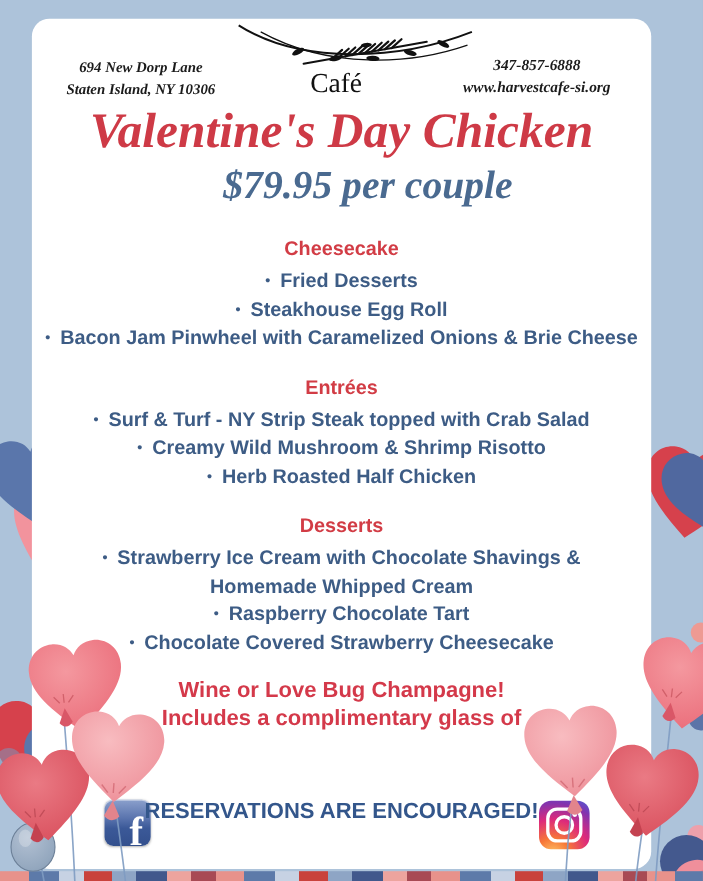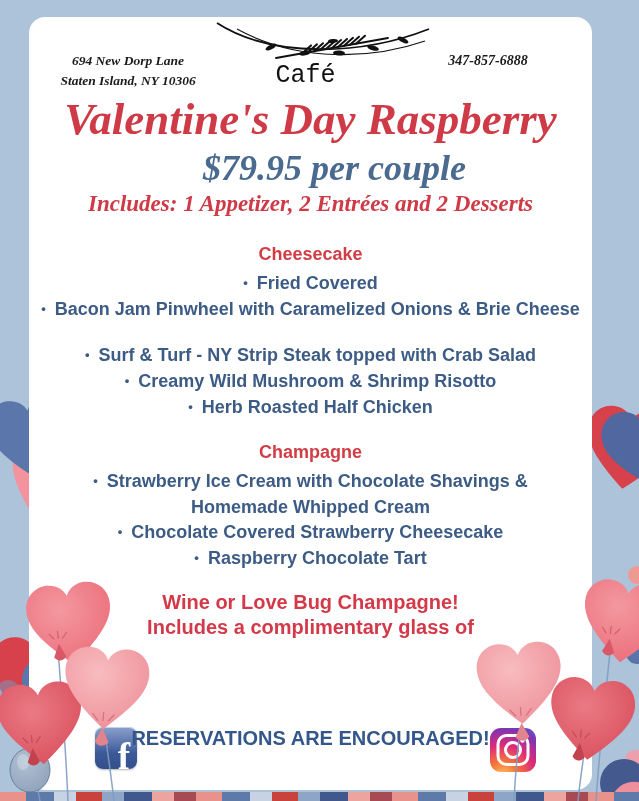--- a/index.html
+++ b/index.html
@@ -18,21 +18,21 @@
   .header{display:flex;justify-content:space-between;padding:18px 14px 0 14px;}
   .addr,.contact{font-family:"Liberation Serif",serif;font-style:italic;font-weight:bold;
         color:#1b1b1b;margin-top:16px;line-height:20px;}
   .addr{width:172px;font-size:13.5px;}
   .contact{width:182px;font-size:14px;}
   .logo{width:185px;position:relative;}
   .logo-name{font-family:"Liberation Serif",serif;font-size:46px;line-height:44px;color:#111;
         letter-spacing:1px;}
   .wheat{position:absolute;top:-3px;right:6px;}
   .flourish{margin-top:-16px;}
-  .logo-cafe{font-family:Liberation Mono, monospace;font-size:25px;line-height:25px;color:#111;
+  .logo-cafe{font-family:Liberation Serif, serif;font-size:25px;line-height:25px;color:#111;
         margin-top:-4px;}
   
   .title{font-family:"Liberation Serif",serif;font-style:italic;font-weight:bold;
         font-size:45px;line-height:48px;color:#ce3a46;margin-top:4px;}
   .price{font-family:"Liberation Serif",serif;font-style:italic;font-weight:bold;
         font-size:36px;line-height:42px;color:#4a6a90;margin-top:4px;padding-left:48px;}
   .includes{font-family:"Liberation Serif",serif;font-style:italic;font-weight:bold;
         font-size:23px;line-height:26px;color:#ce3a46;margin-top:2px;}
   
   .menu{margin-top:26px;}
@@ -135,48 +135,50 @@
             <ellipse cx="126" cy="34" rx="6" ry="2.4" transform="rotate(3 126 34)"></ellipse>
             <ellipse cx="160" cy="29" rx="6" ry="2.4" transform="rotate(16 160 29)"></ellipse>
             <ellipse cx="190" cy="21" rx="6" ry="2.4" transform="rotate(28 190 21)"></ellipse>
             <ellipse cx="120" cy="22" rx="5" ry="2" transform="rotate(-5 120 22)"></ellipse>
           </g>
         </svg>
         <div class="logo-cafe">Café</div>
       </div>
       <div class="contact">
         <div>347-857-6888</div>
-      </div>
-    </div>
-
-    <div class="title">Valentine's Day Raspberry</div>
+        <div>www.harvestcafe-si.org</div>
+      </div>
+    </div>
+
+    <div class="title">Valentine's Day Chicken</div>
     <div class="price">$79.95 per couple</div>
-    <div class="includes">Includes: 1 Appetizer, 2 Entrées and 2 Desserts</div>
 
     <div class="menu">
       <div class="section">
         <div class="section-heading">Cheesecake</div>
         <ul>
-          <li>Fried Covered</li>
+          <li>Fried Desserts</li>
+          <li>Steakhouse Egg Roll</li>
           <li>Bacon Jam Pinwheel with Caramelized Onions &amp; Brie Cheese</li>
         </ul>
       </div>
       <div class="section">
+        <div class="section-heading">Entrées</div>
         <ul>
           <li>Surf &amp; Turf - NY Strip Steak topped with Crab Salad</li>
           <li>Creamy Wild Mushroom &amp; Shrimp Risotto</li>
           <li>Herb Roasted Half Chicken</li>
         </ul>
       </div>
       <div class="section">
-        <div class="section-heading">Champagne</div>
+        <div class="section-heading">Desserts</div>
         <ul>
           <li class="li-wide">Strawberry Ice Cream with Chocolate Shavings &amp; Homemade Whipped Cream</li>
+          <li>Raspberry Chocolate Tart</li>
           <li>Chocolate Covered Strawberry Cheesecake</li>
-          <li>Raspberry Chocolate Tart</li>
         </ul>
       </div>
     </div>
 
     <div class="promo">
       <div>Wine or Love Bug Champagne!</div>
       <div>Includes a complimentary glass of</div>
     </div>
 
     <div class="fb-icon">

